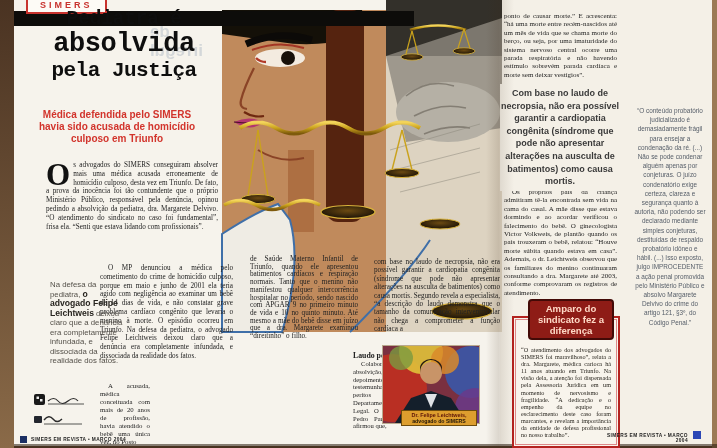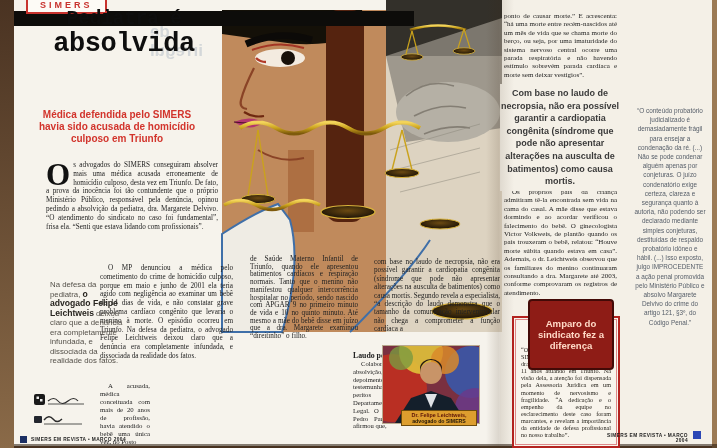--- a/index.html
+++ b/index.html
@@ -19,21 +19,21 @@
   .marginnote{font-size:7.8px;line-height:9.5px;color:#55514a;}
   .marginnote b{color:#27241f;font-size:8.6px;}
   .pq{font-weight:bold;color:#3a3a3a;text-align:center;font-size:9px;line-height:12.6px;}
   .tinyfoot{font-size:4.8px;font-weight:bold;color:#1c1c1c;letter-spacing:0.4px;}
   .capbox{background:#dd9e2e;border:1px solid #6e4c0c;text-align:center;padding:1px 0;}
   .capbox .l1{font-size:5.4px;font-weight:bold;color:#5c1408;line-height:6.4px;}
   .capbox .l2{font-size:5.2px;font-weight:bold;color:#201408;line-height:6px;}
   .amparo{border:2px solid #b3231f;background:#f8f4ec;overflow:hidden;box-shadow:inset 0 0 0 1px #f8f4ec, inset 0 0 0 2px #d88;}
   .amparo .bd{margin:28px 7px 3px;font-size:6.2px;line-height:7.1px;color:#29261f;}
   .amparo-h{background:#8e1c16;border:2px solid #430a07;border-radius:4px;color:#ffd9c6;
-            font-weight:bold;font-size:9.6px;line-height:11px;text-align:center;padding:17px 4px;}
+            font-weight:bold;font-size:9.6px;line-height:11px;text-align:center;padding:2px 4px;}
   .senth{color:#c2362f;font-weight:bold;font-size:8.6px;line-height:10px;text-align:center;}
   .sentb{color:#555d68;font-size:6.4px;line-height:9.2px;text-align:center;}
   .ghost{color:rgba(90,118,150,0.22);font-weight:bold;font-family:"Liberation Sans",sans-serif;
          transform:scaleX(-1);font-size:17px;line-height:19px;text-align:right;}
   .gutter{background:linear-gradient(to right,rgba(60,40,20,0) 0%,rgba(60,40,20,0.14) 45%,rgba(60,40,20,0.10) 55%,rgba(60,40,20,0) 100%);}
 </style>
 </head>
 <body>
 
 <div class="stage">
@@ -119,20 +119,21 @@
 
   <div class="abs" style="left:0;top:11px;width:414px;height:15px;background:#0d0c0a;z-index:3;"></div>
 
   <div class="abs sans kicker" style="left:26px;top:-3px;z-index:4;">
     <span>SIMERS</span>
   </div>
 
   <div class="abs sans" style="left:26px;top:8px;width:196px;z-index:4;font-family:Liberation Mono, monospace;">
     <div class="hl" style="font-size:20px;line-height:22px;">Pediatra é</div>
     <div class="hl" style="font-size:27px;line-height:28px;">absolvida</div>
+    <div class="hl" style="font-size:21px;line-height:26px;">pela Justiça</div>
   </div>
 
   <div class="abs sans deck" style="left:38px;top:109px;width:158px;z-index:4;">Médica defendida pelo SIMERS havia sido acusada de homicídio culposo em Triunfo</div>
 
   <div class="abs body7 just" style="left:46px;top:161px;width:172px;z-index:4;">
     <span class="dropcap">O</span><span>s advogados do SIMERS conseguiram absolver mais uma médica acusada erroneamente de homicídio culposo, desta vez em Triunfo. De fato, a prova da inocência foi tão contundente que o próprio Ministério Público, responsável pela denúncia, opinou pedindo a absolvição da pediatra, dra. Margarete Delvivo. “O atendimento do sindicato no caso foi fundamental”, frisa ela. “Senti que estava lidando com profissionais”.</span>
   </div>
 
   <div class="abs sans marginnote" style="left:30px;top:280px;width:76px;z-index:4;margin-left:20px;">
     <span>Na defesa da pediatra, </span><b>o advogado Felipe Leichtweis</b><span> deixou claro que a denúncia era completamente infundada, e dissociada da realidade dos fatos.</span>

